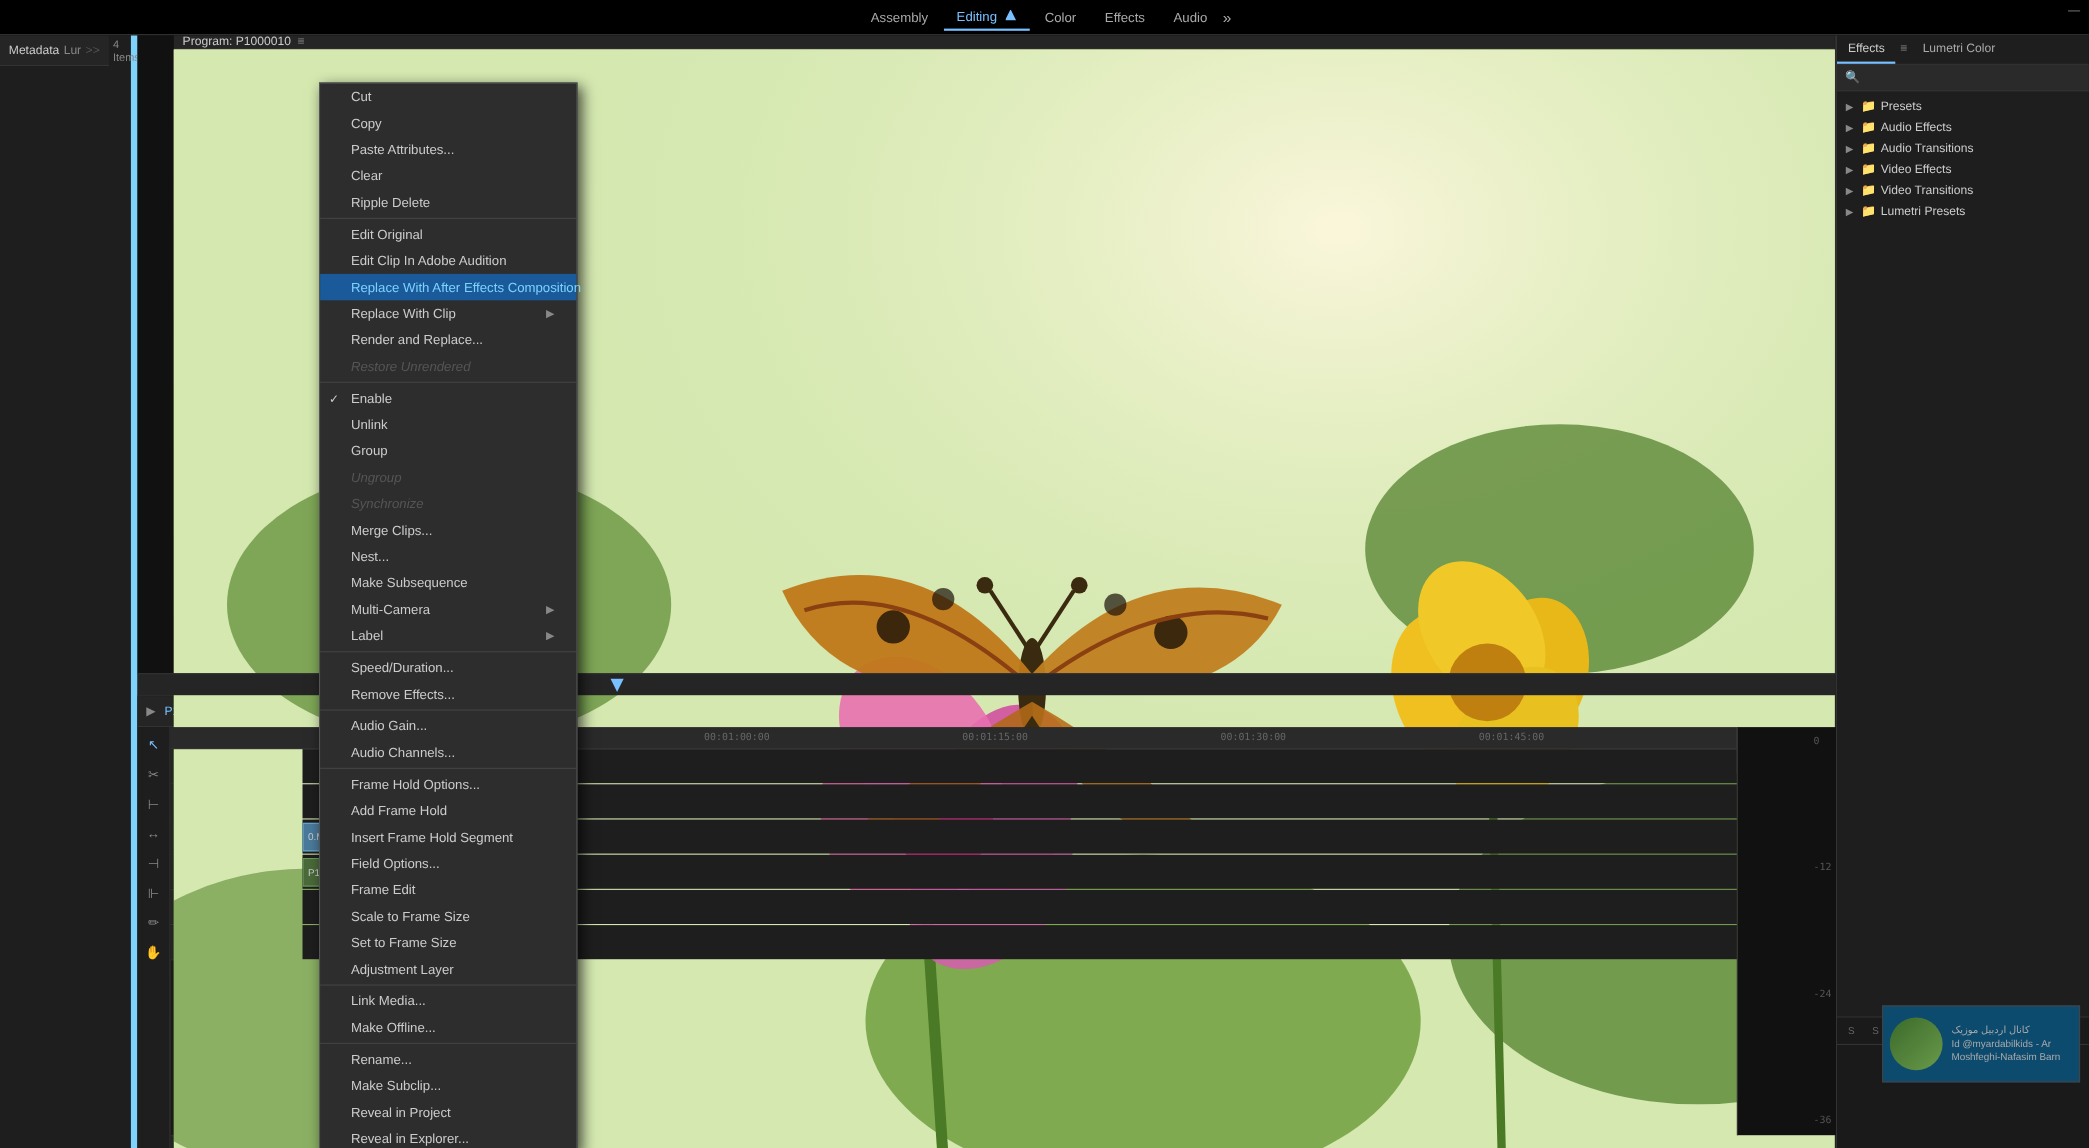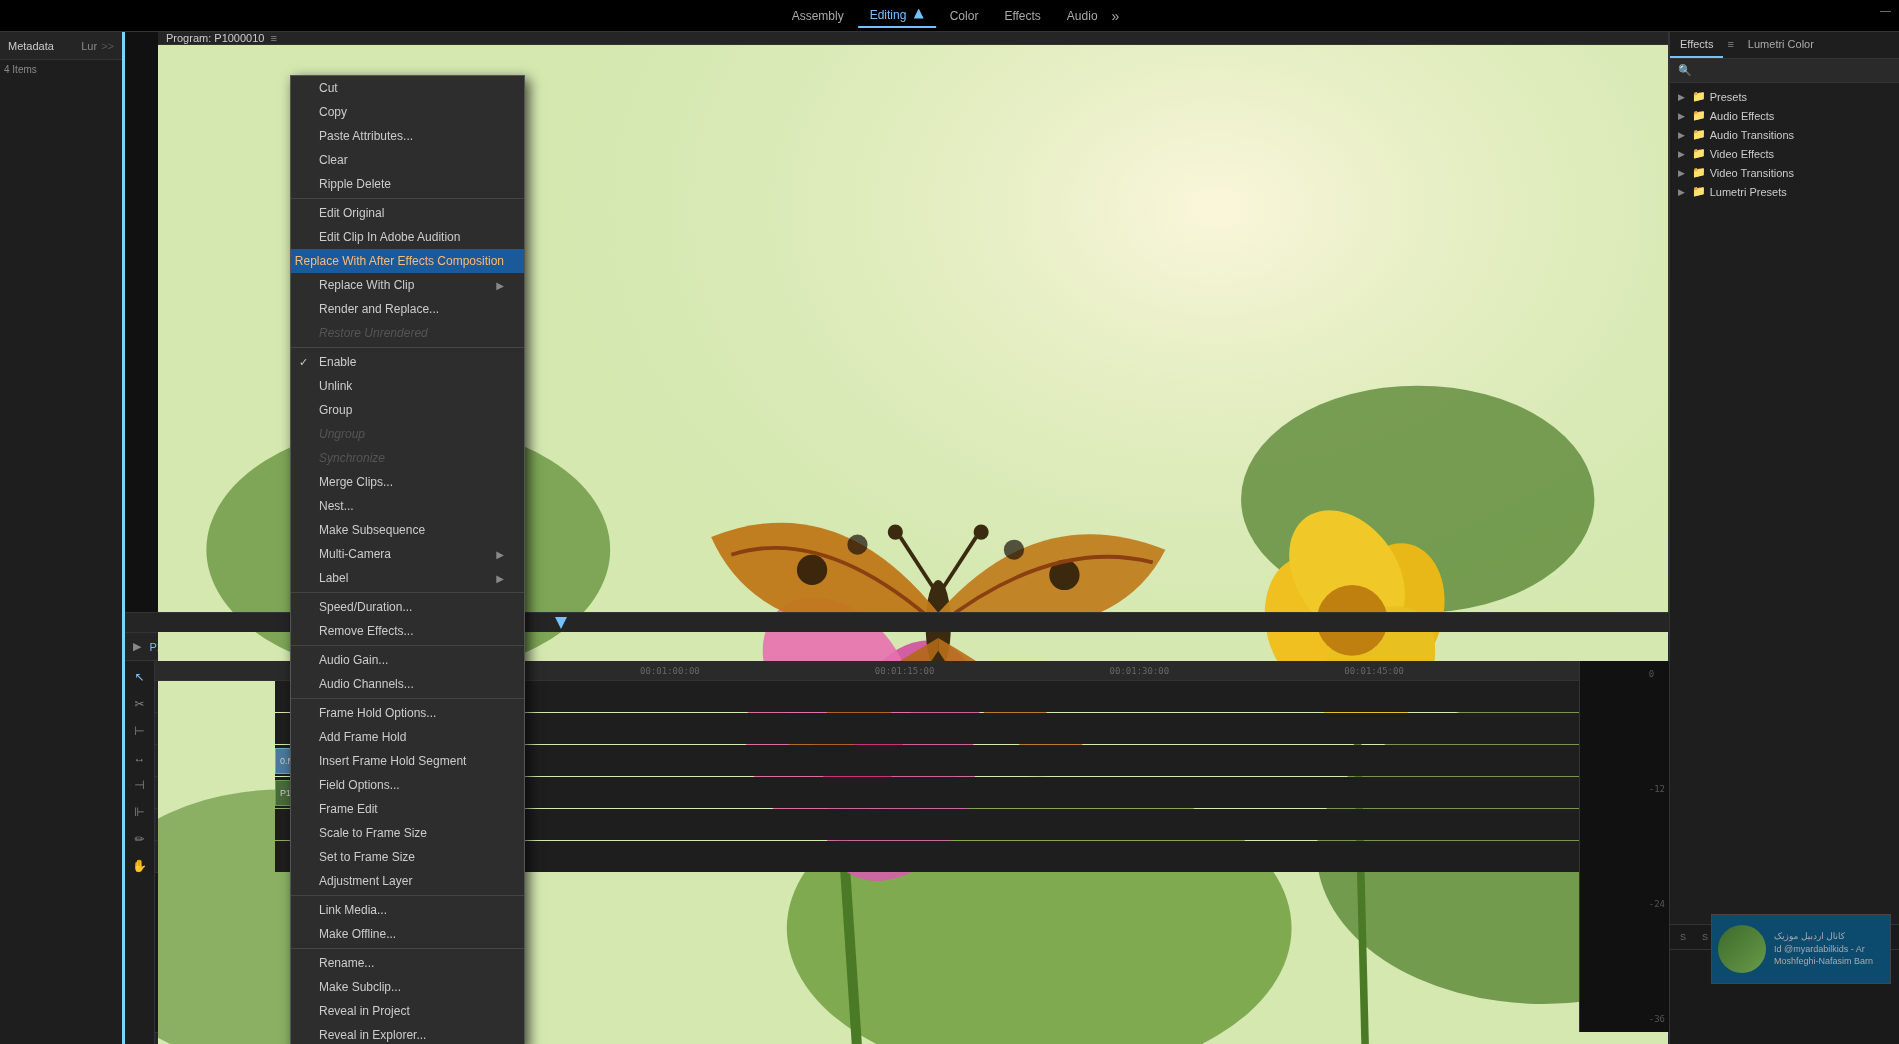--- a/index.html
+++ b/index.html
@@ -68,23 +68,23 @@
     .main-layout {
       display: flex;
       width: 100%;
       height: calc(100% - 32px);
     }
 
     
     .left-panel {
       width: 125px;
       background: #1e1e1e;
-      border-right: 3px solid #7dd3fc;
-      display: flex;
-      flex-direction: column;
+      border-right: 6px solid #7dd3fc;
+      display: flex;
+      flex-direction: row;
     }
     .panel-header {
       display: flex;
       align-items: center;
       padding: 4px 8px;
       background: #252525;
       border-bottom: 1px solid #333;
       height: 28px;
     }
     .panel-title {
@@ -422,22 +422,21 @@
       color: #ccc;
       cursor: pointer;
       display: flex;
       align-items: center;
       justify-content: space-between;
       position: relative;
       white-space: nowrap;
     }
     .ctx-item.highlighted {
       background: #1a5a9a;
-      color: #fdba74;
-      justify-content: flex-end;
+      color: #7dd3fc;
     }
     .ctx-item.disabled { color: #555; cursor: default; font-style: italic; }
     .ctx-separator {
       height: 1px;
       background: #444;
       margin: 2px 0;
     }
     .ctx-checkmark {
       position: absolute;
       left: 8px;

